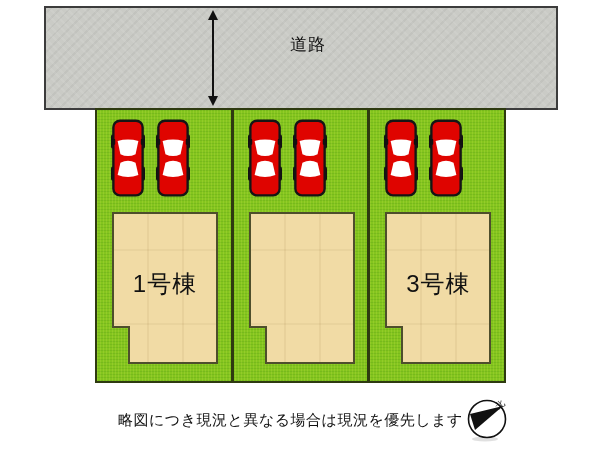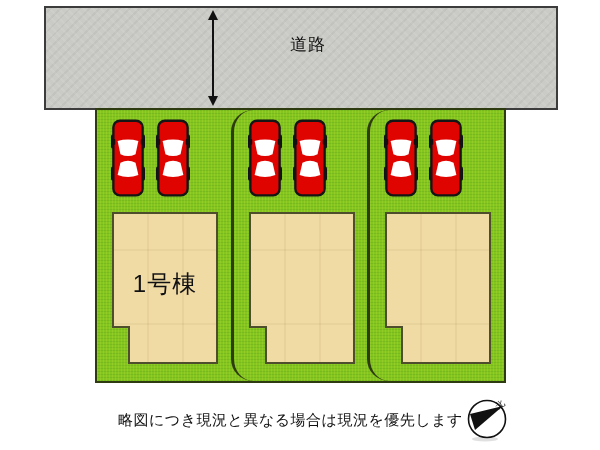--- a/index.html
+++ b/index.html
@@ -26,21 +26,21 @@
   .site{
     position:absolute;left:95px;top:108px;width:411px;height:275px;
     background-color:var(--lot_green);
     background-image:
       repeating-linear-gradient(90deg, rgba(255,255,120,0.12) 0 1px, transparent 1px 3px),
       repeating-linear-gradient(0deg, rgba(0,90,0,0.10) 0 1px, transparent 1px 3px);
     border:2px solid var(--lot_border);
     box-sizing:border-box;
     display:flex;
   }
-  .lot{position:relative;width:137px;height:100%;border-radius:22px;}
+  .lot{position:relative;width:137px;height:100%;}
   .lot + .lot{border-left:3px solid var(--divider);}
   .car{position:absolute;top:7px;width:34px;height:82px;}
   .car.c1{left:14px;} .car.c2{left:59px;}
   .building{position:absolute;left:15px;top:102px;width:106px;height:152px;}
   .building-label{
     position:absolute;left:15px;top:102px;width:106px;height:152px;
     display:flex;align-items:center;justify-content:center;
     font-size:24px;font-weight:500;color:var(--text);padding-bottom:8px;
     box-sizing:border-box;letter-spacing:1px;
   }
@@ -152,20 +152,21 @@
         <rect x="0.5" y="21" width="4" height="6" rx="1" fill="#111"></rect>
           <rect x="31.5" y="21" width="4" height="6" rx="1" fill="#111"></rect>
         <path d="M7,23 Q18,20 29,23 L26,37 Q18,41 10,37 Z" fill="#fff"></path>
         <path d="M10,46 Q18,42 26,46 L29,59 Q18,63 7,59 Z" fill="#fff"></path>
       </svg>
       <svg class="building" viewBox="0 0 106 152">
         <polygon points="1,1 105,1 105,151 17,151 17,115 1,115" fill="var(--building_fill)" stroke="var(--building_border)" stroke-width="2"></polygon>
         <path d="M36,2 V150 M71,2 V150" stroke="rgba(120,90,30,0.14)" stroke-width="1" fill="none"></path>
         <path d="M2,38 H104 M2,112 H104" stroke="rgba(120,90,30,0.12)" stroke-width="1" fill="none"></path>
       </svg>
+      <div class="building-label">3号棟</div>
     </div>
 
   </div>
 
   <div class="note">略図につき現況と異なる場合は現況を優先します</div>
 
   <svg class="compass" width="46" height="46" viewBox="0 0 46 46">
     <ellipse cx="19" cy="42" rx="13" ry="2.5" fill="rgba(0,0,0,0.12)"></ellipse>
     <circle cx="21" cy="22" r="18.5" fill="#ffffff" stroke="#111" stroke-width="1.6"></circle>
     <polygon points="4,17 9,33 37,9" fill="#111"></polygon>

